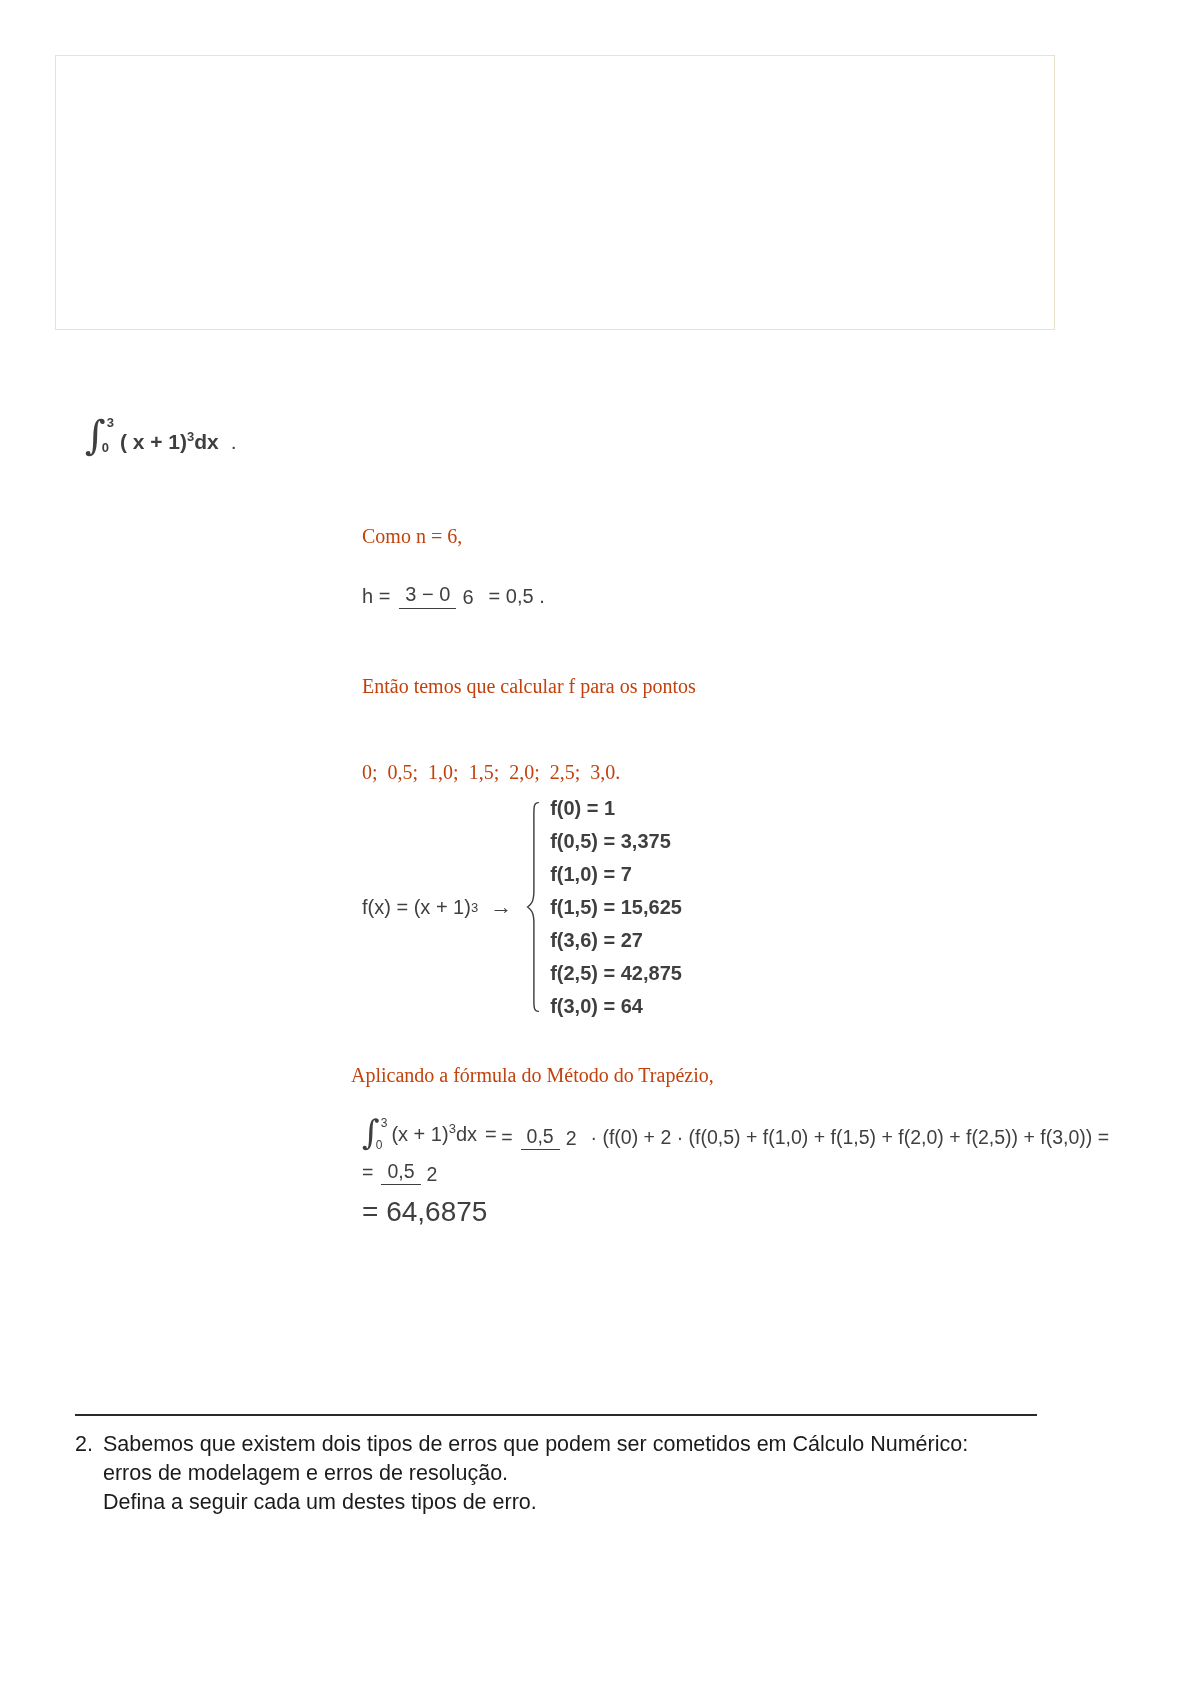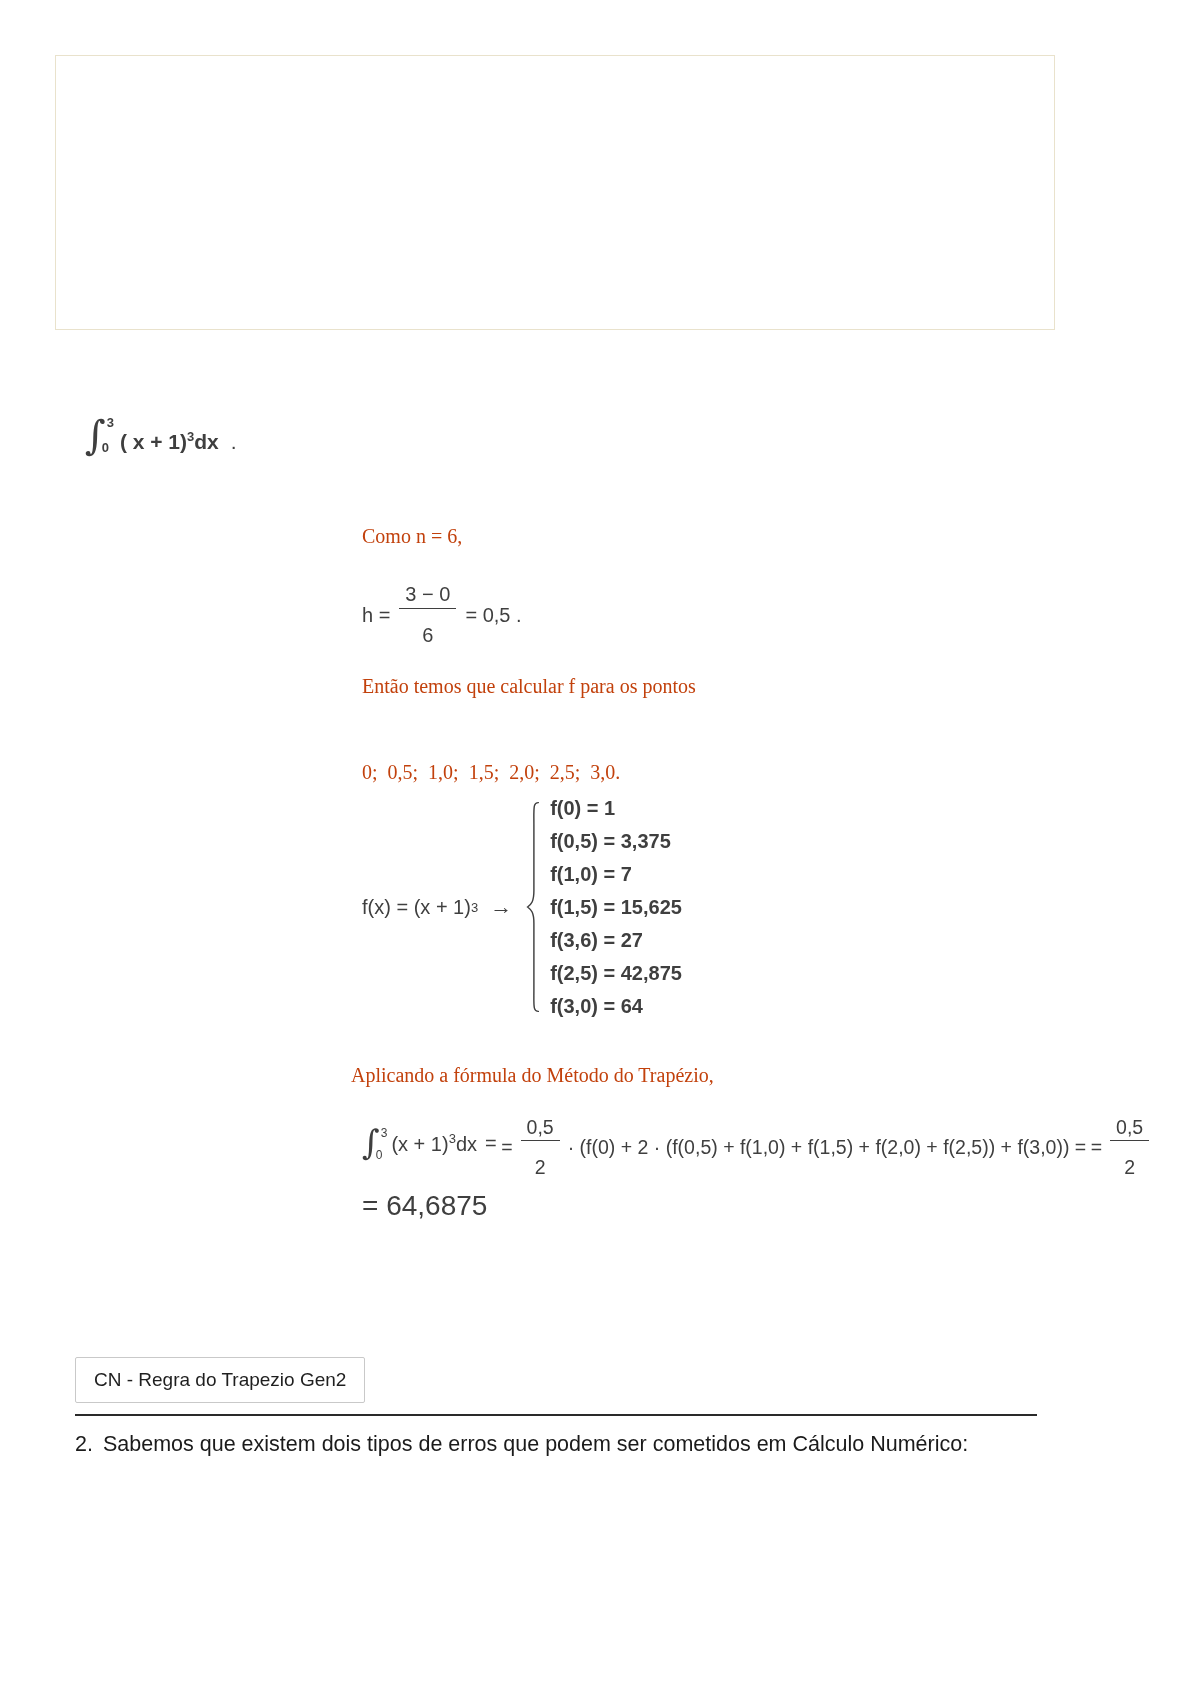--- a/index.html
+++ b/index.html
@@ -28,21 +28,21 @@
   .int { display: inline-flex; align-items: center; }
   .int-glyph { font-family: "DejaVu Serif", serif; font-size: 40px; line-height: 0.95; font-weight: normal; }
   .int-lims { display: inline-flex; flex-direction: column; justify-content: space-between; height: 40px; font-size: 13px; margin-left: 1px; }
   .int-sub { margin-left: -5px; }
   .int-small .int-glyph { font-size: 34px; height: 36px; }
   .int-small .int-lims { height: 36px; font-size: 12px; }
 
   .exp { font-size: 13px; vertical-align: super; line-height: 1; }
 
   
-  .frac { display: inline-flex; flex-direction: column; align-items: center; vertical-align: middle; line-height: 1.15; gap: 13px; }
+  .frac { display: inline-flex; flex-direction: row; align-items: center; vertical-align: middle; line-height: 1.15; }
   .frac .num { padding: 0 6px 2px 6px; border-bottom: 1.5px solid #3f3f3f; }
   .frac .den { padding: 2px 6px 0 6px; }
 
   .mrow { display: inline-flex; align-items: center; gap: 9px; font-size: 20px; }
 
   
   .pos-problem-integral { position: absolute; left: 85px; top: 415px; font-weight: bold; font-size: 21px; }
   .pos-como      { position: absolute; left: 362px; top: 525px; }
   .pos-h         { position: absolute; left: 362px; top: 583px; }
   .pos-entao     { position: absolute; left: 362px; top: 675px; }
@@ -171,26 +171,25 @@
       <span>=</span>
       <span class="frac">
         <span class="num">0,5</span>
         <span class="den">2</span>
       </span>
     </div>
 
     <div class="result-line">= 64,6875</div>
   </div>
 
-  <div class="tag-box">
-    <span>CN - Regra do Trapezio Gen2</span>
-  </div>
 
   <div class="divider"></div>
 
   <div class="question">
     <span class="q-num">2.</span>
     <div class="q-text">
       <div>Sabemos que existem dois tipos de erros que podem ser cometidos em Cálculo Numérico:</div>
+      <div>erros de modelagem e erros de resolução.</div>
+      <div>Defina a seguir cada um destes tipos de erro.</div>
     </div>
   </div>
 
 </div>
 
 </body></html>

